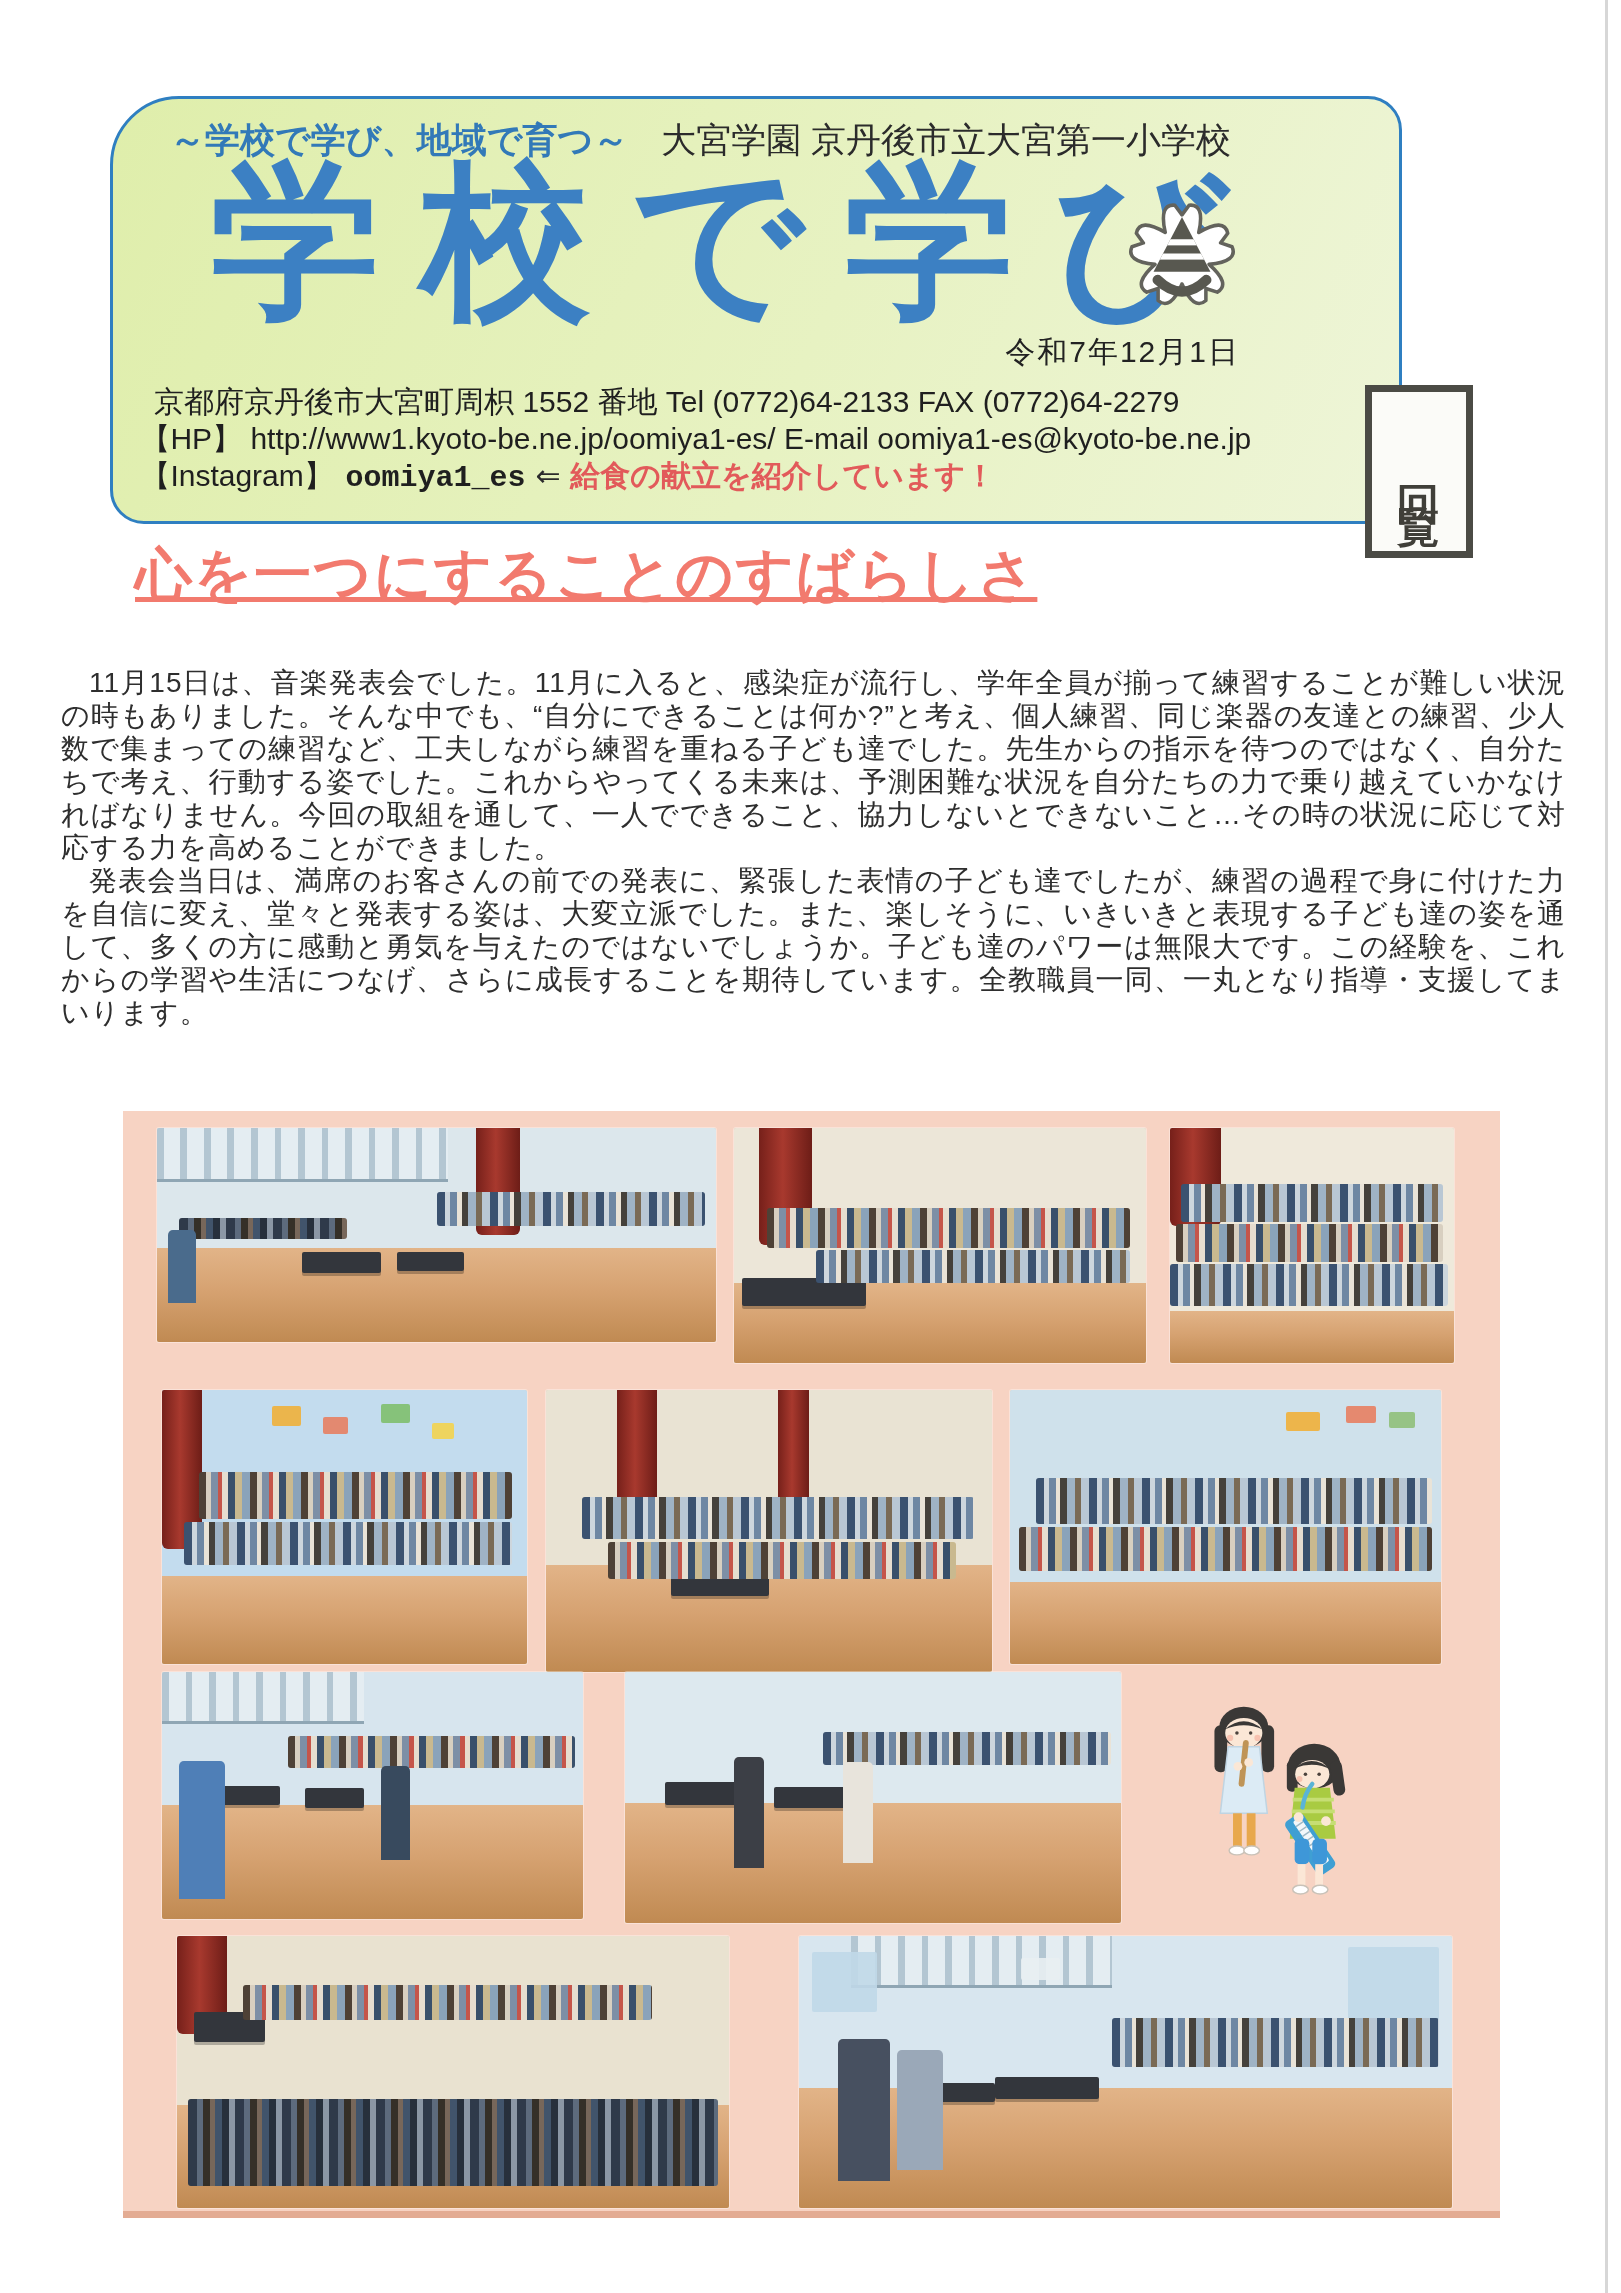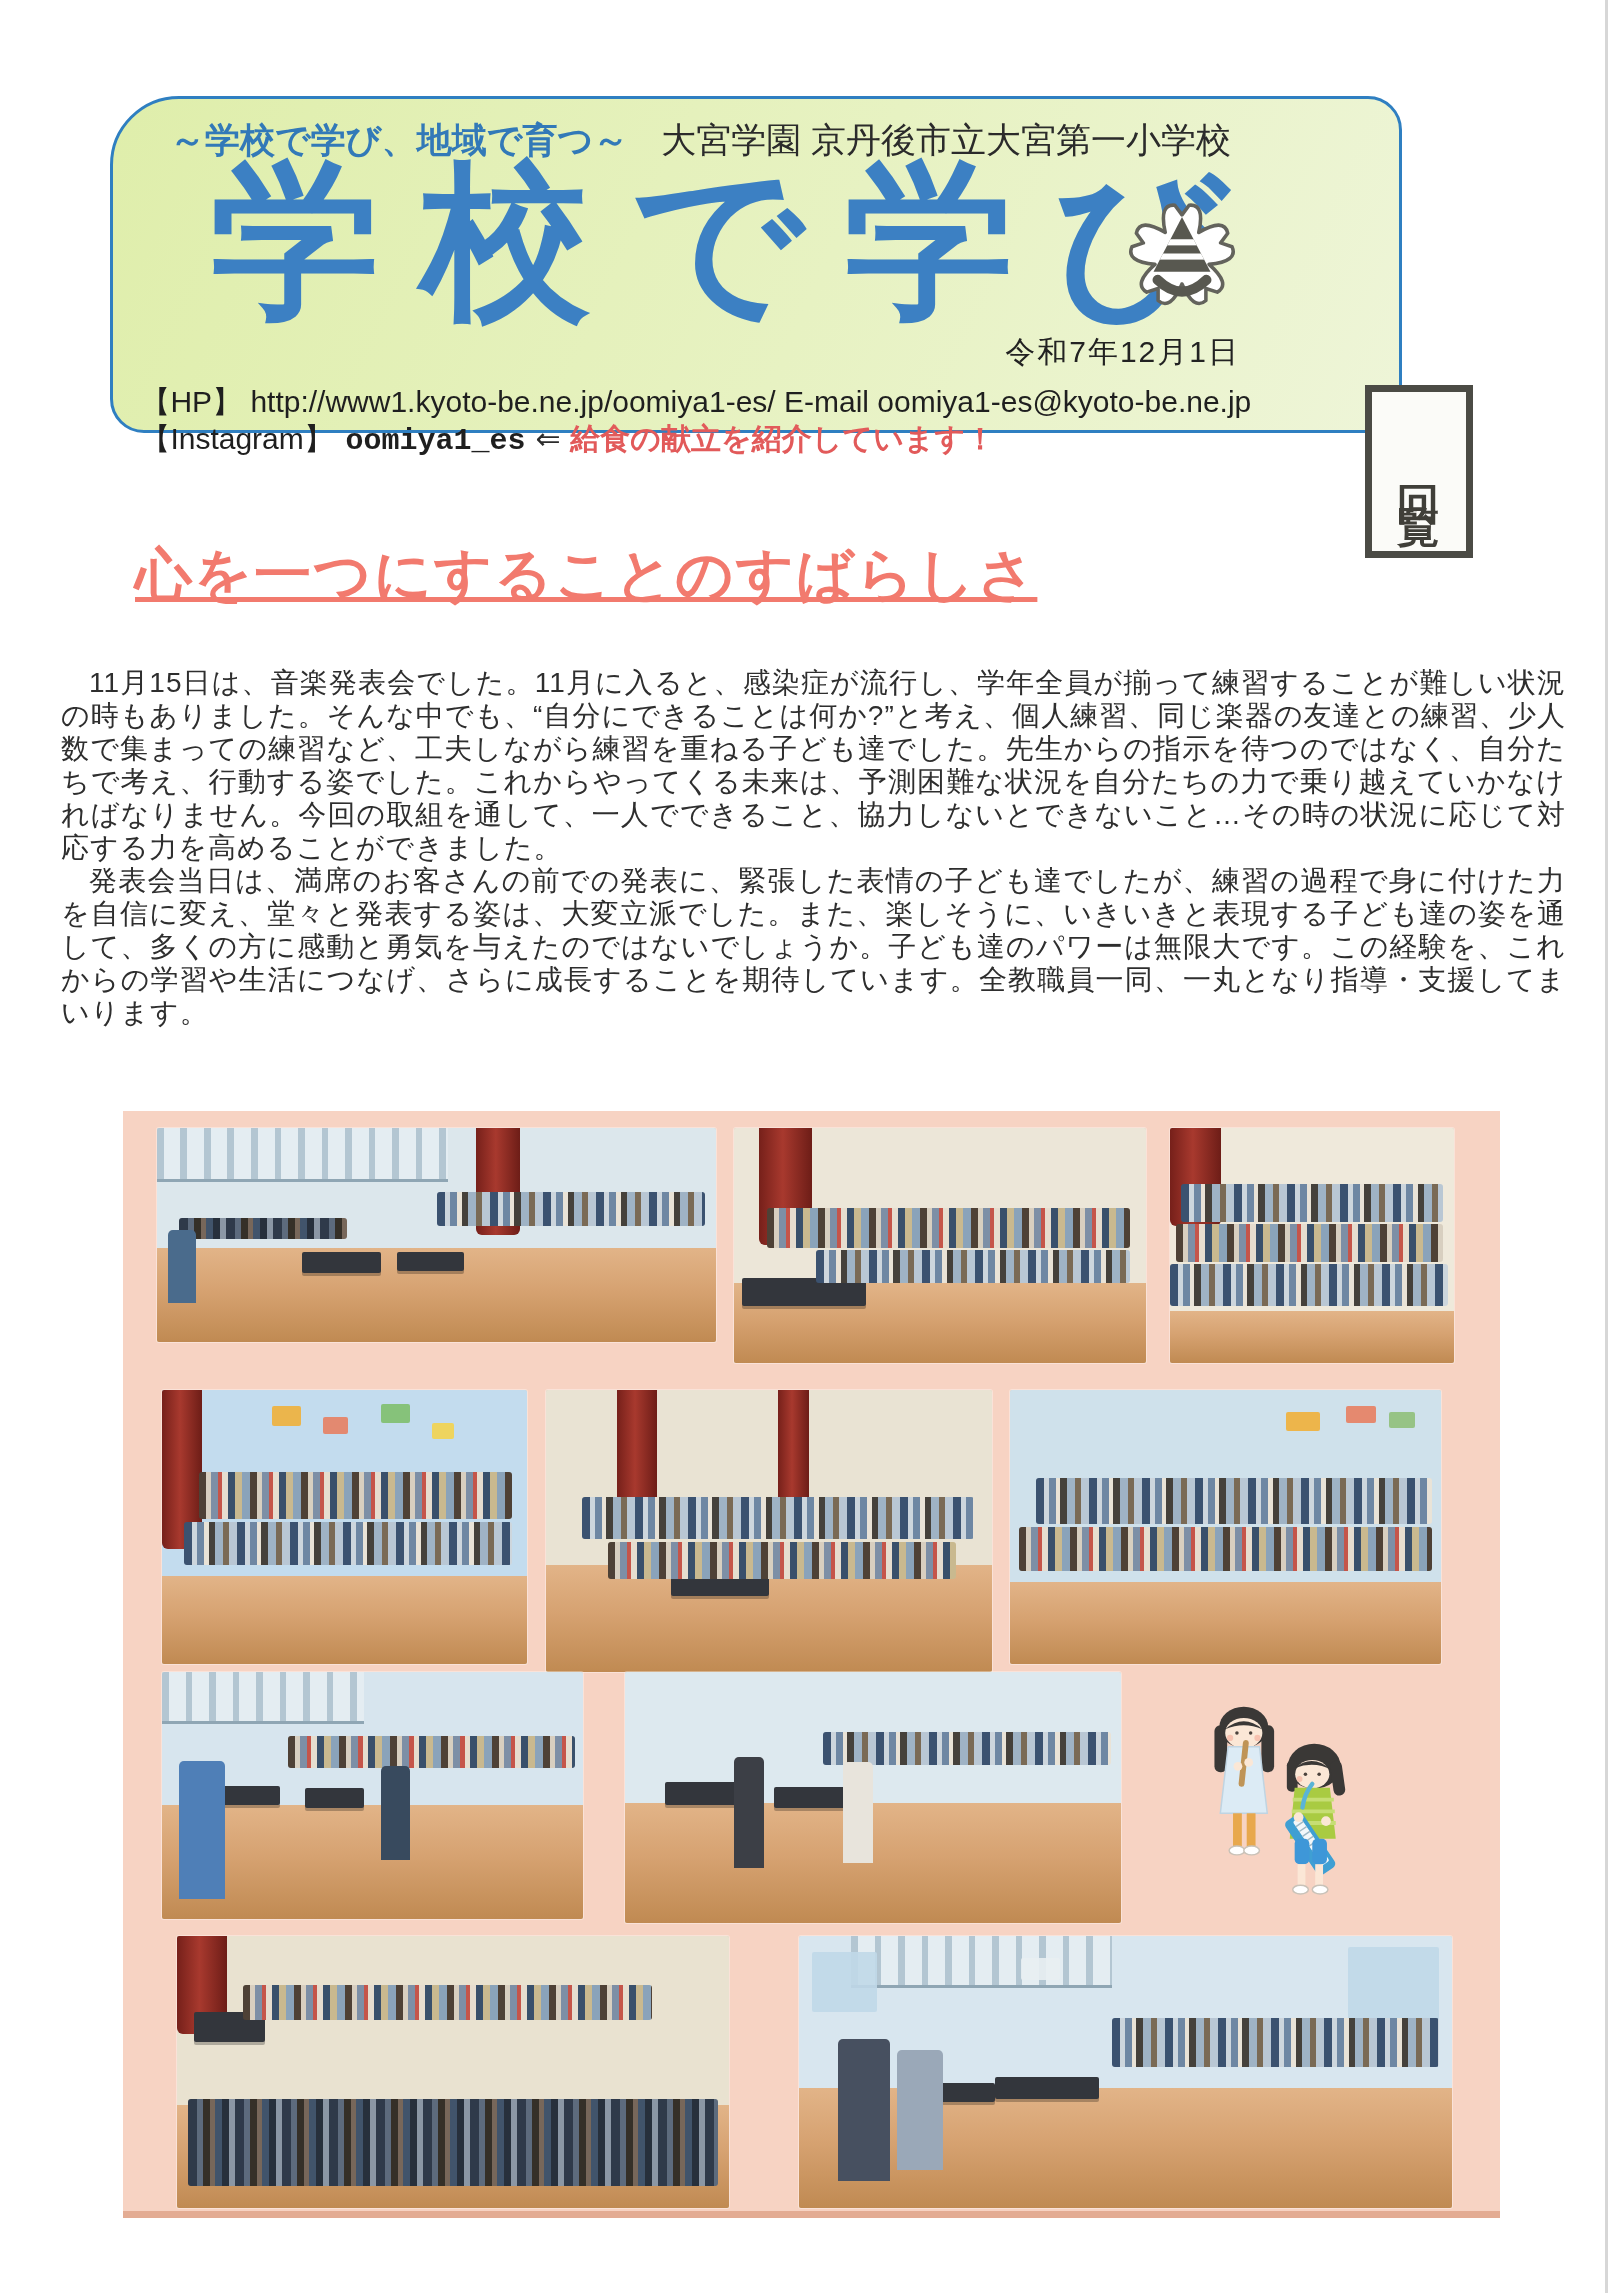--- a/index.html
+++ b/index.html
@@ -1,20 +1,20 @@
 <!DOCTYPE html>
 <html><head>
 <meta charset="utf-8">
 <style>
   html,body{margin:0;padding:0;background:#ffffff;}
   .page{position:relative;width:1621px;height:2294px;background:#ffffff;overflow:hidden;
         font-family:"Liberation Sans","DejaVu Sans",sans-serif;color:#262626;}
 
   
-  .masthead{position:absolute;left:110px;top:96px;width:1292px;height:337px;
+  .masthead{position:absolute;left:110px;top:96px;width:1292px;height:428px;
     border:3.9px solid #2f7fc1;border-radius:69px 34px 34px 34px;
     background:linear-gradient(115deg,#dfeeab 0%,#e7f2c2 55%,#eef5d8 100%);
     box-sizing:border-box;z-index:1;}
   .tagline{position:absolute;left:57px;top:17.6px;font-size:35px;white-space:nowrap;}
   .tagline .blue{color:#3279b8;font-weight:700;}
   .tagline .black{color:#2b2b2b;font-weight:500;margin-left:33px;}
   .paper-title{position:absolute;left:98px;top:45px;font-size:169px;line-height:1.15;
     font-weight:700;color:#3c80c3;letter-spacing:41px;white-space:nowrap;}
   .emblem{position:absolute;left:1008px;top:82px;width:122px;height:145px;}
   .issue-date{position:absolute;right:159px;top:233px;font-size:30px;color:#222;letter-spacing:2px;}
@@ -89,20 +89,21 @@
       <g clip-path="url(#emb-tri)">
         <rect x="30" y="56" width="60" height="6" fill="#ffffff"></rect>
         <rect x="28" y="70" width="64" height="6" fill="#ffffff"></rect>
       </g>
       <path d="M36 96 Q60 119 84 96" stroke="#585850" stroke-width="10" fill="none" stroke-linecap="round"></path>
     </svg>
 
     <div class="issue-date">令和7年12月1日</div>
 
     <div class="contact">
+      <div class="l1">京都府京丹後市大宮町周枳 1552 番地 Tel (0772)64-2133 FAX (0772)64-2279</div>
       <div>【HP】 http://www1.kyoto-be.ne.jp/oomiya1-es/ E-mail oomiya1-es@kyoto-be.ne.jp</div>
       <div>
         <span>【Instagram】</span><span class="ig-account">oomiya1_es</span><span class="ig-arrow">⇐</span><span class="ig-note">給食の献立を紹介しています！</span>
       </div>
     </div>
   </div>
 
   <div class="kairan">
     <span>回覧</span>
   </div>

